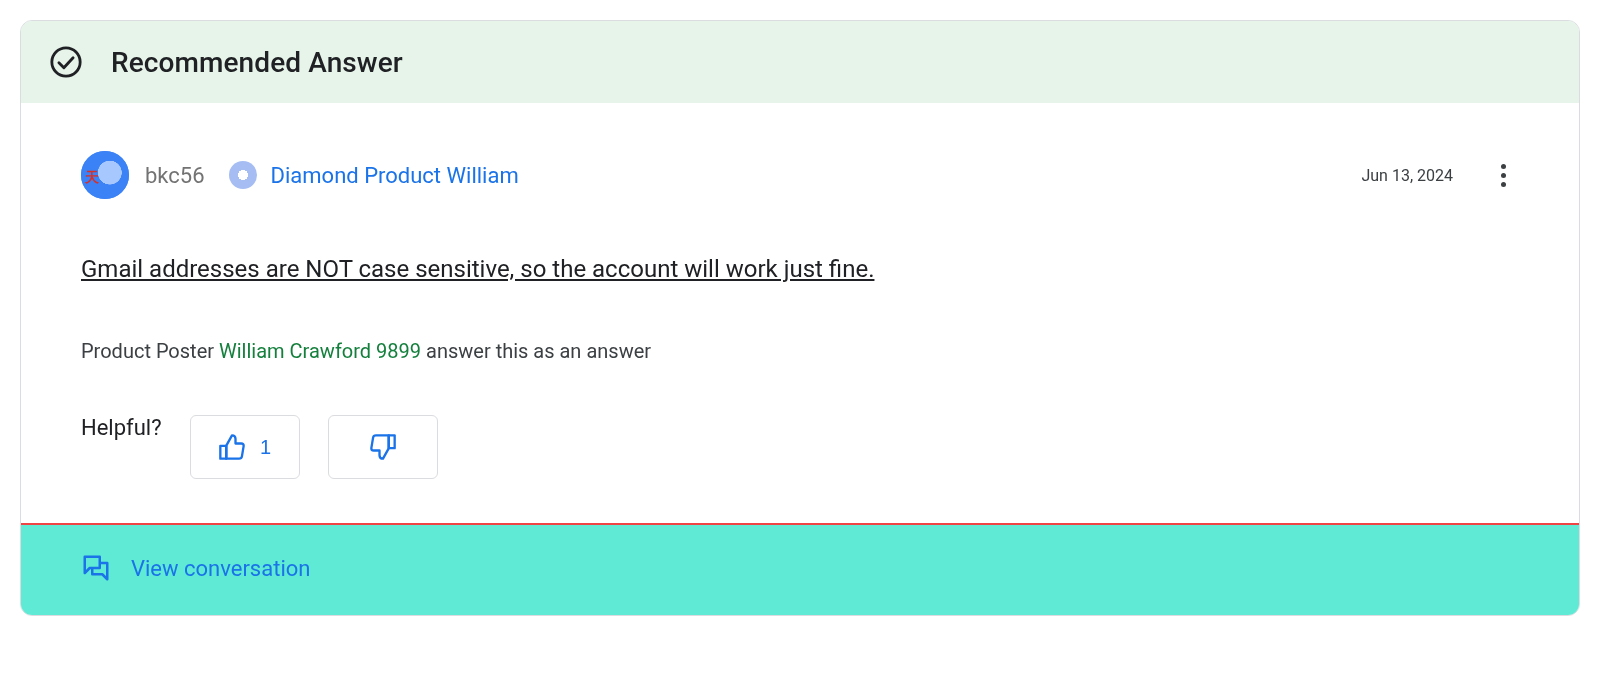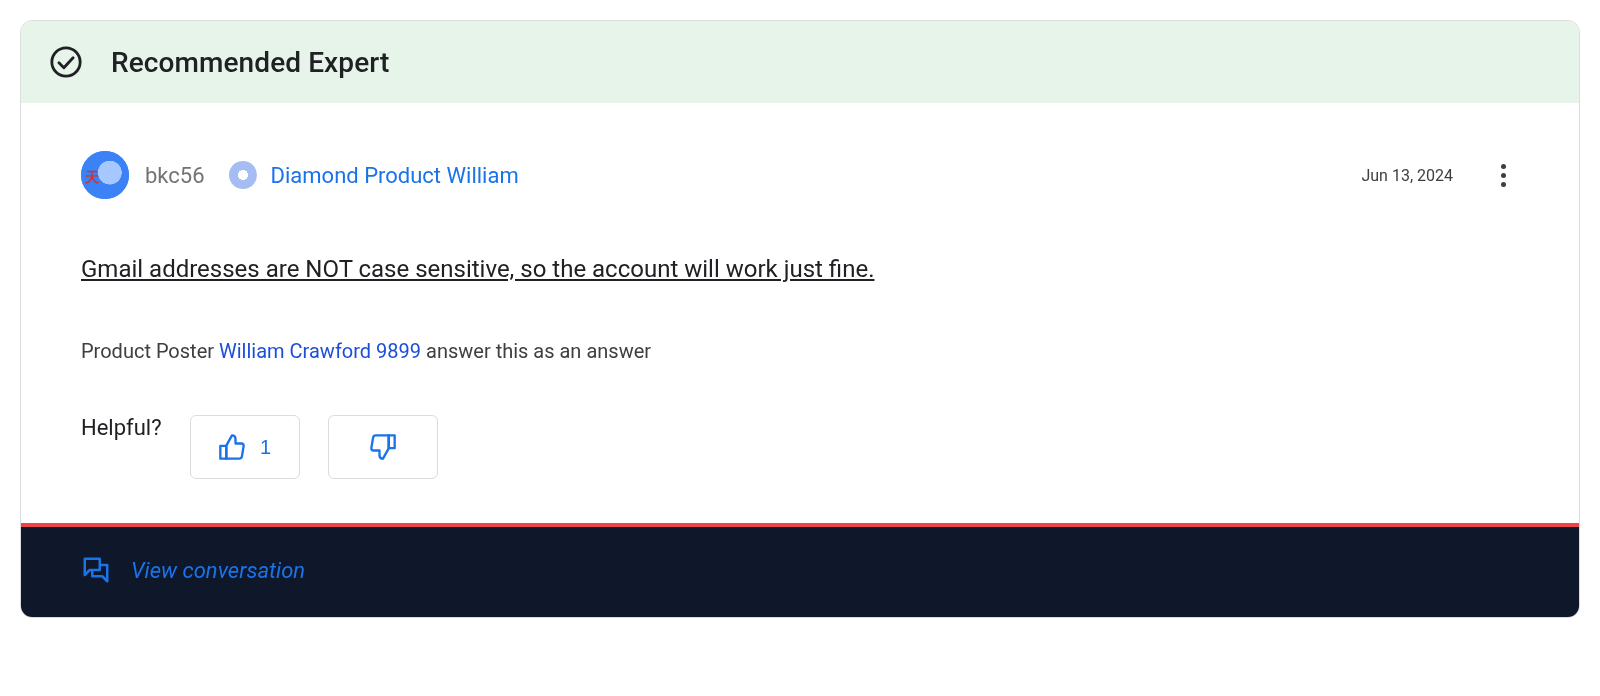--- a/index.html
+++ b/index.html
@@ -114,21 +114,21 @@
     color: #202124;
     margin-top: 52px;
     text-decoration: underline;
   }
   .marked-row {
     margin-top: 52px;
     font-size: 20px;
     color: #3c4043;
   }
   .marked-row a {
-    color: #1d4ed8;
+    color: #15803d;
     text-decoration:none;
     cursor:pointer;
     margin-top:35px;
   }
   .helpful-row {
     margin-top: 52px;
     display:flex;
     align-items:flex-start;
     gap: 28px;
   }
@@ -145,24 +145,23 @@
     display:flex;
     align-items:center;
     justify-content:center;
     gap: 14px;
     cursor:pointer;
     color:#1a73e8;
   }
   .vote-btn.down { min-width: 110px; }
   .vote-count { font-size: 20px; }
   .card-footer {
-    background: #0f172a;
-    border-top: 4px solid #ef4444;
+    background: #5eead4;
+    border-top: 2px solid #ef4444;
     padding: 28px 60px 32px 60px;
-    font-style: italic;
   }
   .view-convo {
     display:flex;
     align-items:center;
     gap: 20px;
     color:#1a73e8;
     font-size: 22px;
     cursor:pointer;
     width: fit-content;
   }
@@ -170,21 +169,21 @@
 </head>
 <body>
 
 <div class="card">
 
   <div class="card-header">
     <svg width="34" height="34" viewBox="0 0 24 24" fill="none" stroke="#202124" stroke-width="2">
       <circle cx="12" cy="12" r="10"></circle>
       <path d="M7 12.5 L10.5 16 L17 9" stroke-linecap="round" stroke-linejoin="round"></path>
     </svg>
-    <div class="header-title">Recommended Expert</div>
+    <div class="header-title">Recommended Answer</div>
   </div>
 
   <div class="card-body">
 
     <div class="meta-row">
       <div class="avatar">
         <div class="avatar-inner"></div>
         <div class="avatar-mark">天</div>
       </div>
       <a class="author-link">bkc56</a>

